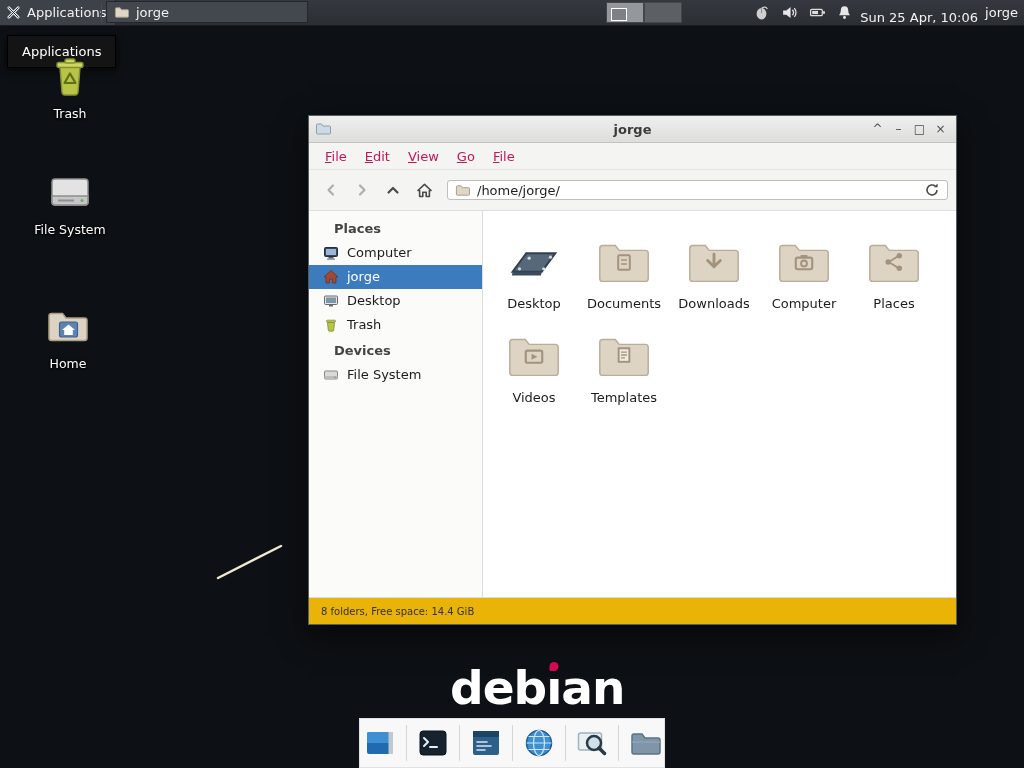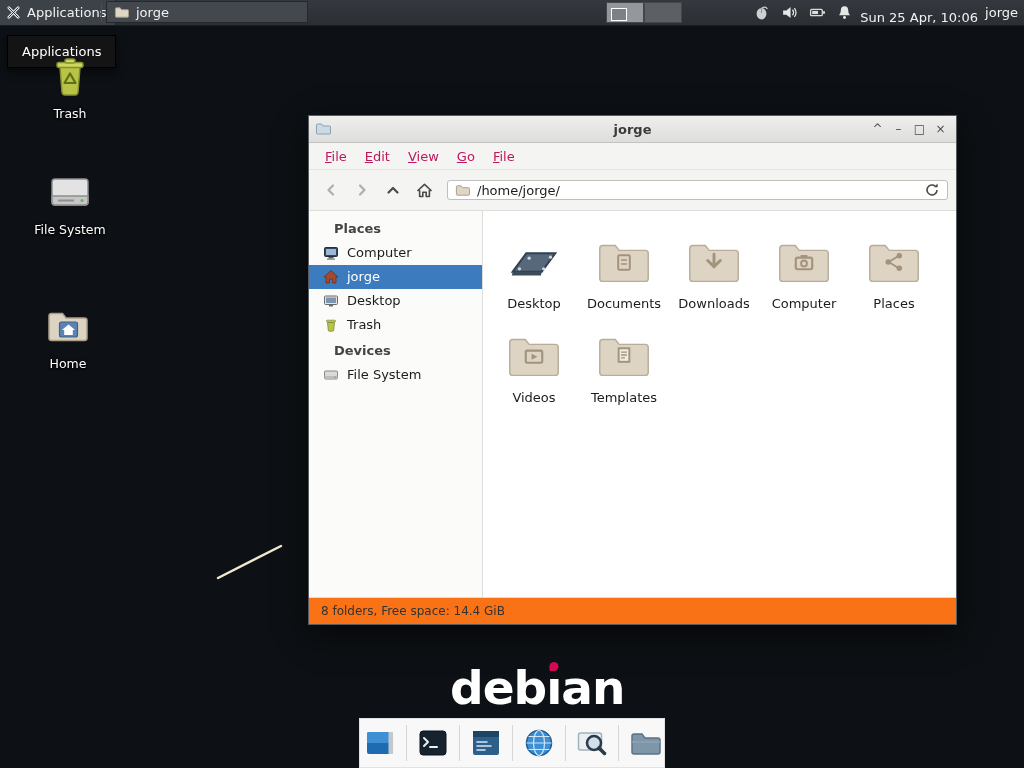--- a/index.html
+++ b/index.html
@@ -97,22 +97,22 @@
   .win-body { flex:1; display:flex; min-height:0; }
   .sidebar { width:174px; flex:0 0 174px; background:#fbfbfa; border-right:1px solid #dcdcda; padding-top:4px; box-sizing:border-box; }
   .side-header { font-weight:bold; color:#444; padding:6px 10px 5px 25px; }
   .side-item { display:flex; align-items:flex-start; gap:8px; padding:4px 8px 4px 14px; color:#1c1c1c; }
   .side-item.selected { background:#3d7bbf; color:#fff; }
   .main { flex:1; background:#fff; padding:20px 0 0 6px; overflow:hidden; }
   .file-grid { display:grid; grid-template-columns:repeat(5,90px); gap:14px 0; justify-items:center; }
   .file-item { width:88px; display:flex; flex-direction:column; align-items:center; gap:3px; }
   .file-item .lbl { font-size:13px; color:#1c1c1c; text-align:center; white-space:nowrap; }
   .statusbar {
-    height:26px; flex:0 0 26px; background:#f97316; border-top:1px solid #dcdcda;
-    display:flex; align-items:center; padding:0 12px; color:#333; font-size:12px;
+    height:26px; flex:0 0 26px; background:#eab308; border-top:1px solid #dcdcda;
+    display:flex; align-items:center; padding:0 12px; color:#333; font-size:10px;
   }
 
   
   .dock {
     position:absolute; left:359px; top:718px; width:306px; height:50px;
     background:#f8f8f8; border:1px solid #e2e2e2; box-sizing:border-box;
     display:flex; align-items:center; justify-content:center; gap:7px;
   }
   .dock-item { width:38px; height:38px; display:flex; align-items:center; justify-content:center; }
   .dock-sep { width:1px; height:36px; background:#d6d6d6; }

